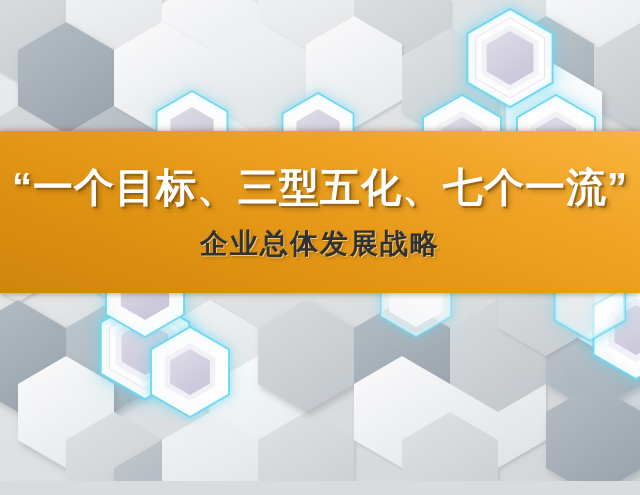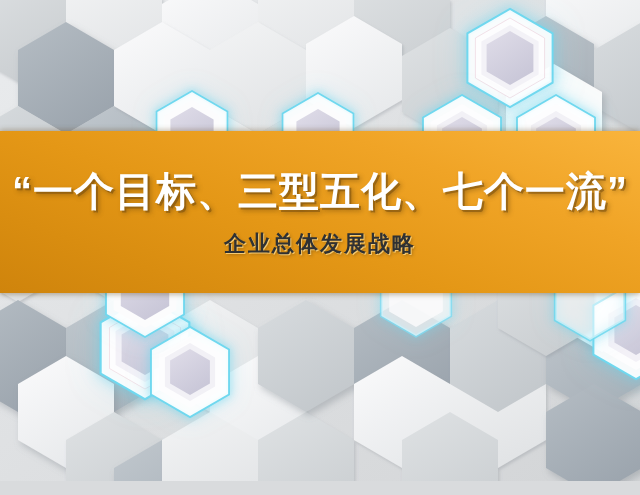--- a/index.html
+++ b/index.html
@@ -26,21 +26,21 @@
     color:#ffffff;
     font-size:40px;line-height:1.1;font-weight:bold;
     letter-spacing:1px;
     white-space:nowrap;
     text-shadow:2px 2px 0 rgba(120,78,14,.55), 3px 3px 5px rgba(90,58,8,.45);
     margin:0;padding:0;
     margin-top:4px;
   }
   #banner-subtitle{
     color:#2f3133;
-    font-size:22px;font-weight:bold;letter-spacing:2px;
+    font-size:28px;font-weight:bold;letter-spacing:2px;
     white-space:nowrap;
     text-shadow:1px 1px 0 rgba(255,216,130,.85), 2px 2px 3px rgba(120,78,14,.45);
     margin:0;padding:0;
     margin-top:16px;
   }
 </style>
 </head>
 <body>
 
 <div id="slide">

